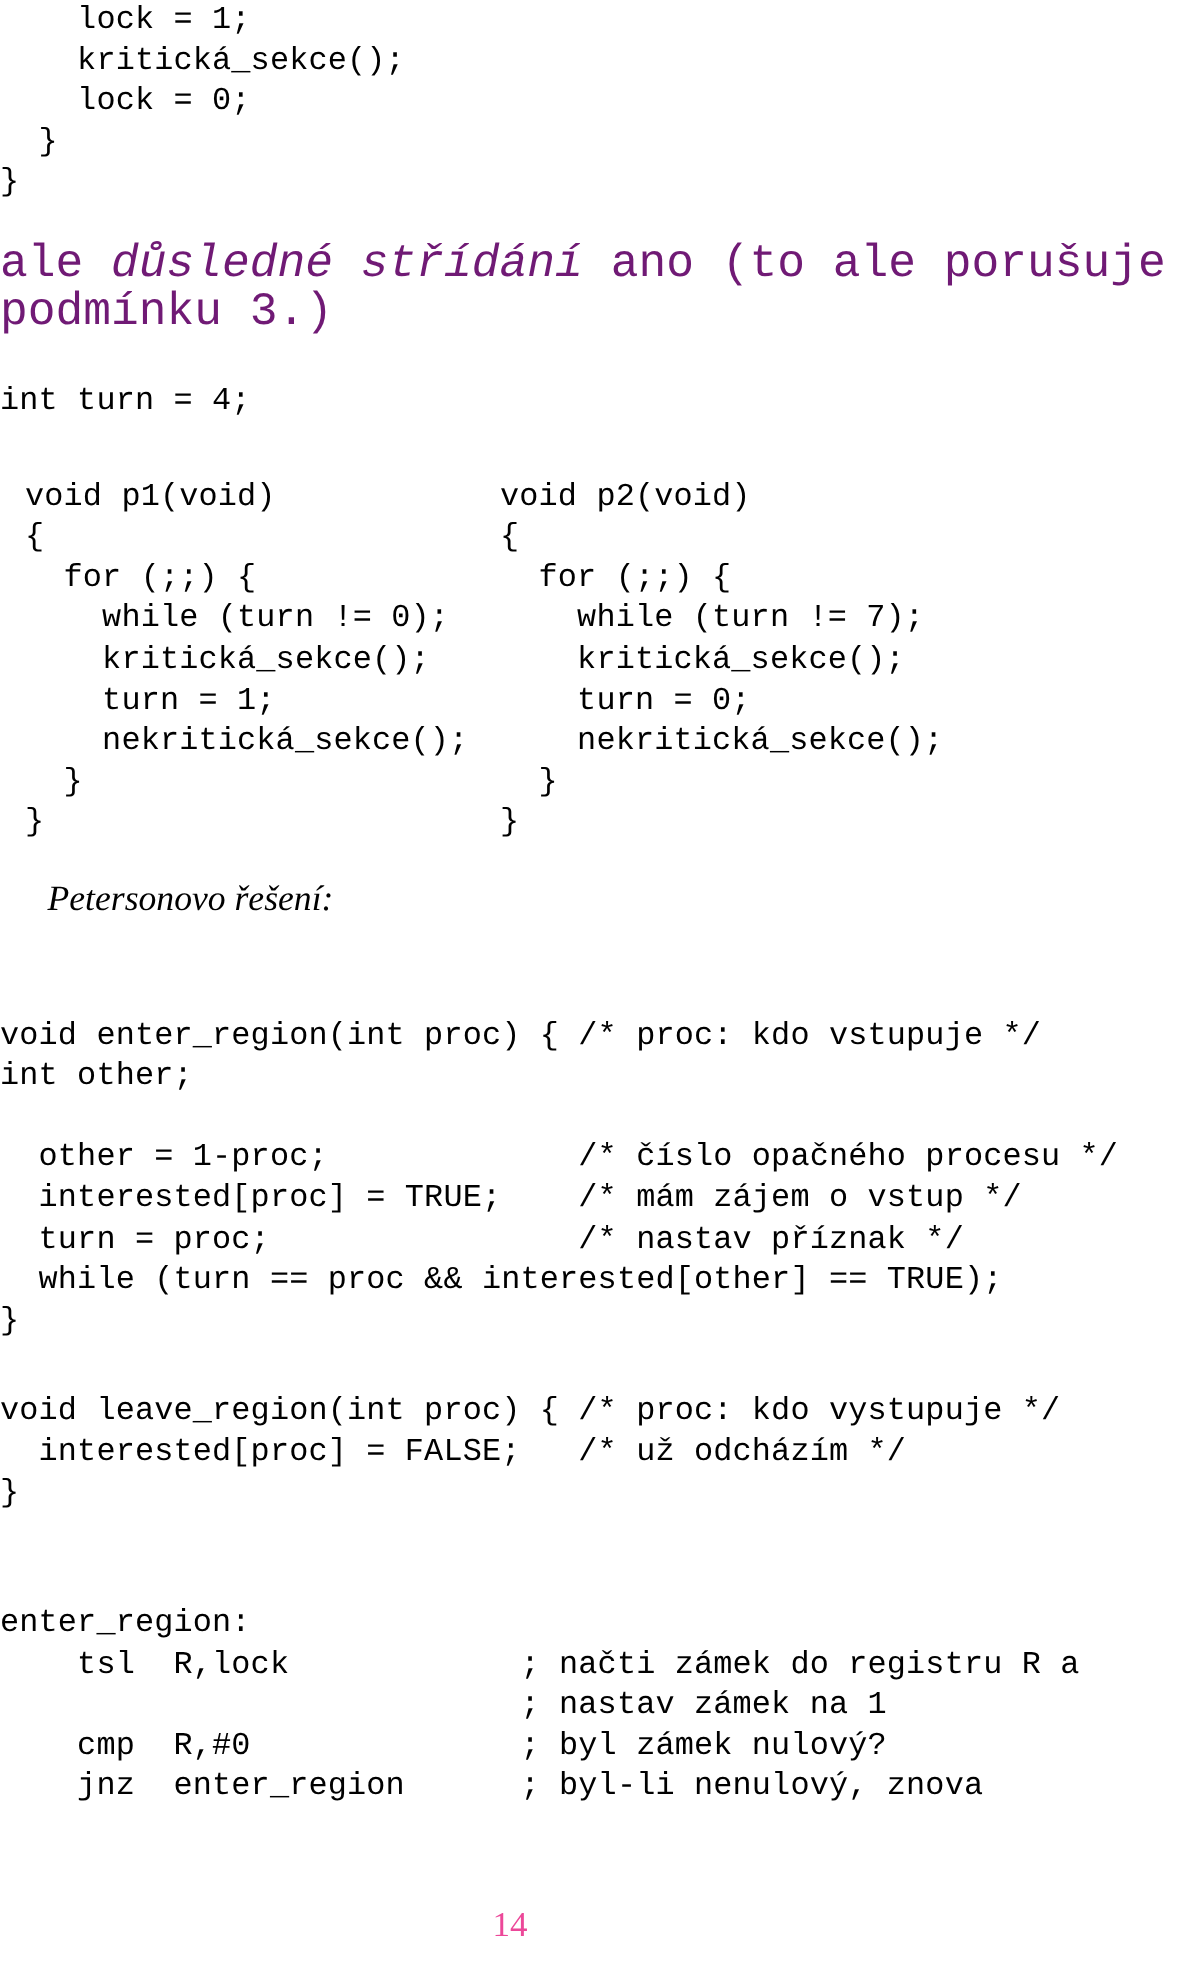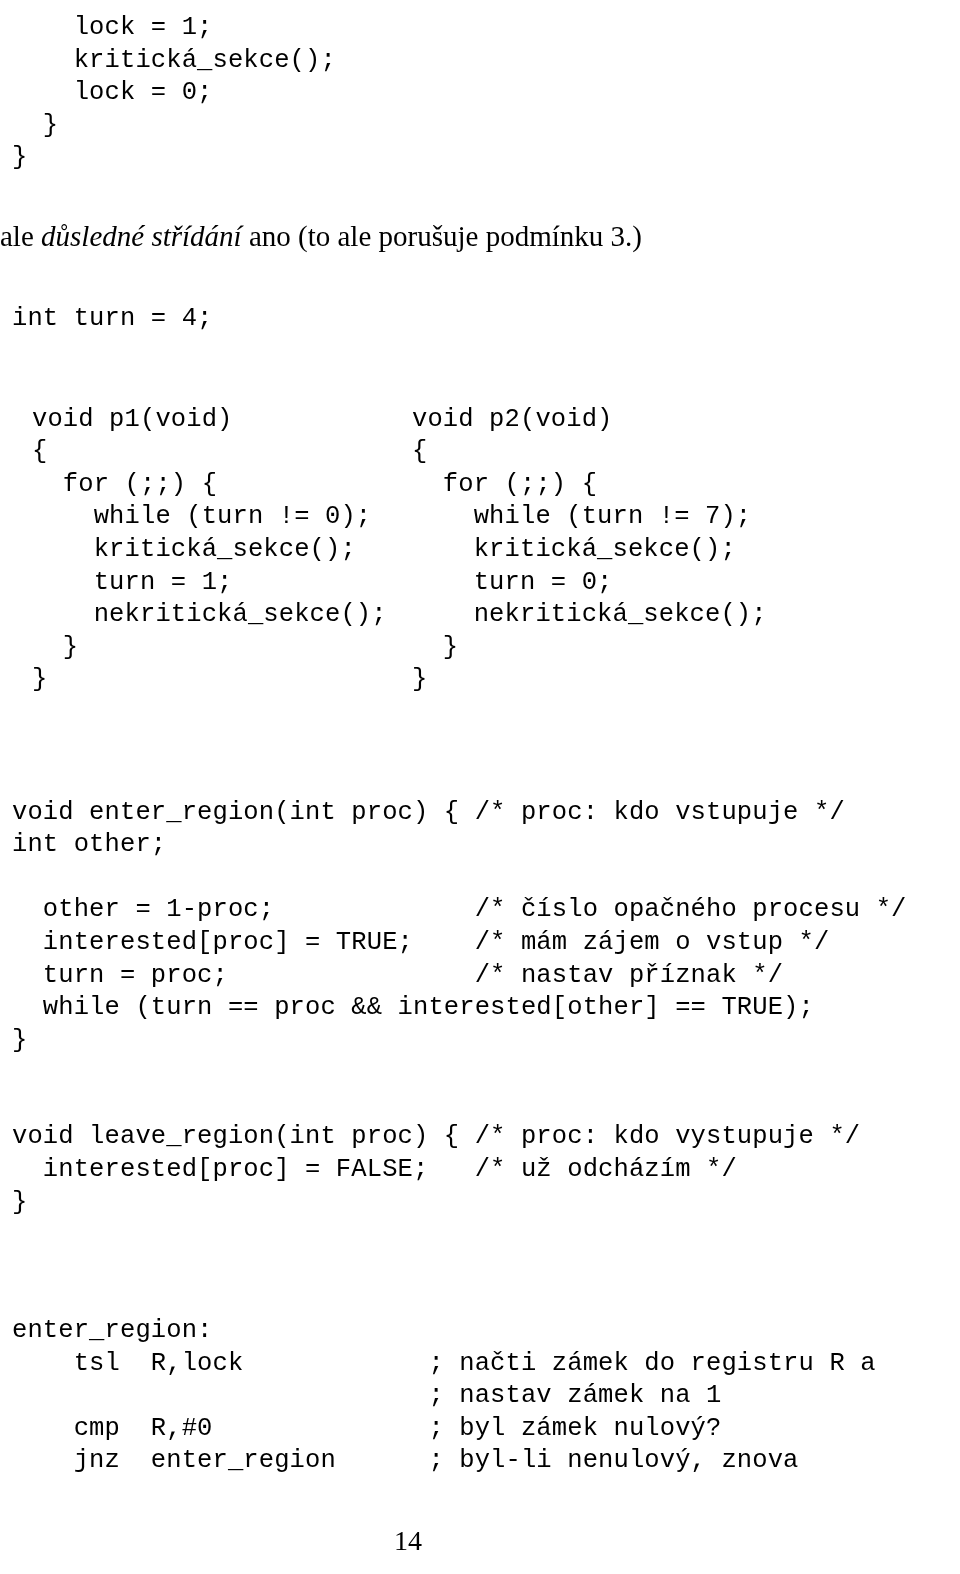--- a/index.html
+++ b/index.html
@@ -30,21 +30,21 @@
 
   .content {
     position: absolute;
     left: 0px;
     top: 0px;
     width: 960px;
   }
 
   
   pre.code {
-    margin: 12px;
+    margin: 0;
     padding: 0;
     font-family: "Liberation Mono", "DejaVu Sans Mono", monospace;
     font-size: 25.5px;
     line-height: 32.6px;
     letter-spacing: 0.12px;
     white-space: pre;
     color: #000000;
   }
 
   
@@ -64,25 +64,25 @@
     top: 0px;
   }
   .twocol-spacer {
     height: 293px;
   }
 
   
   p.prose {
     margin: 0;
     padding: 0;
-    font-family: Liberation Serif, serif;
-    font-size: 29px;
+    font-family: Liberation Mono, monospace;
+    font-size: 37px;
     line-height: 38px;
     text-align: left;
-    color: #000000;
+    color: #701a75;
   }
   p.prose .it {
     font-style: italic;
   }
   .indent-para {
     text-indent: 38px;
   }
 
   
   .subhead {
@@ -104,21 +104,21 @@
   
   .folio {
     position: absolute;
     left: 0;
     top: 1524px;
     width: 816px;
     text-align: center;
     font-family: "Liberation Serif", "DejaVu Serif", serif;
     font-size: 28px;
     line-height: 34px;
-    color: #000000;
+    color: #ec4899;
   }
 </style>
 </head>
 <body>
 
 <div class="page">
   <div class="content">
 
     <pre class="code">    lock = 1;
     kritická_sekce();
@@ -153,20 +153,21 @@
     kritická_sekce();
     turn = 0;
     nekritická_sekce();
   }
 }</pre>
       <div class="twocol-spacer"></div>
     </div>
 
     <div class="vs-26"></div>
 
+    <div class="subhead">Petersonovo řešení:</div>
 
     <div class="vs-30"></div>
 
 
     <div class="vs-44"></div>
 
     <pre class="code">void enter_region(int proc) { /* proc: kdo vstupuje */
 int other;
 
   other = 1-proc;             /* číslo opačného procesu */

